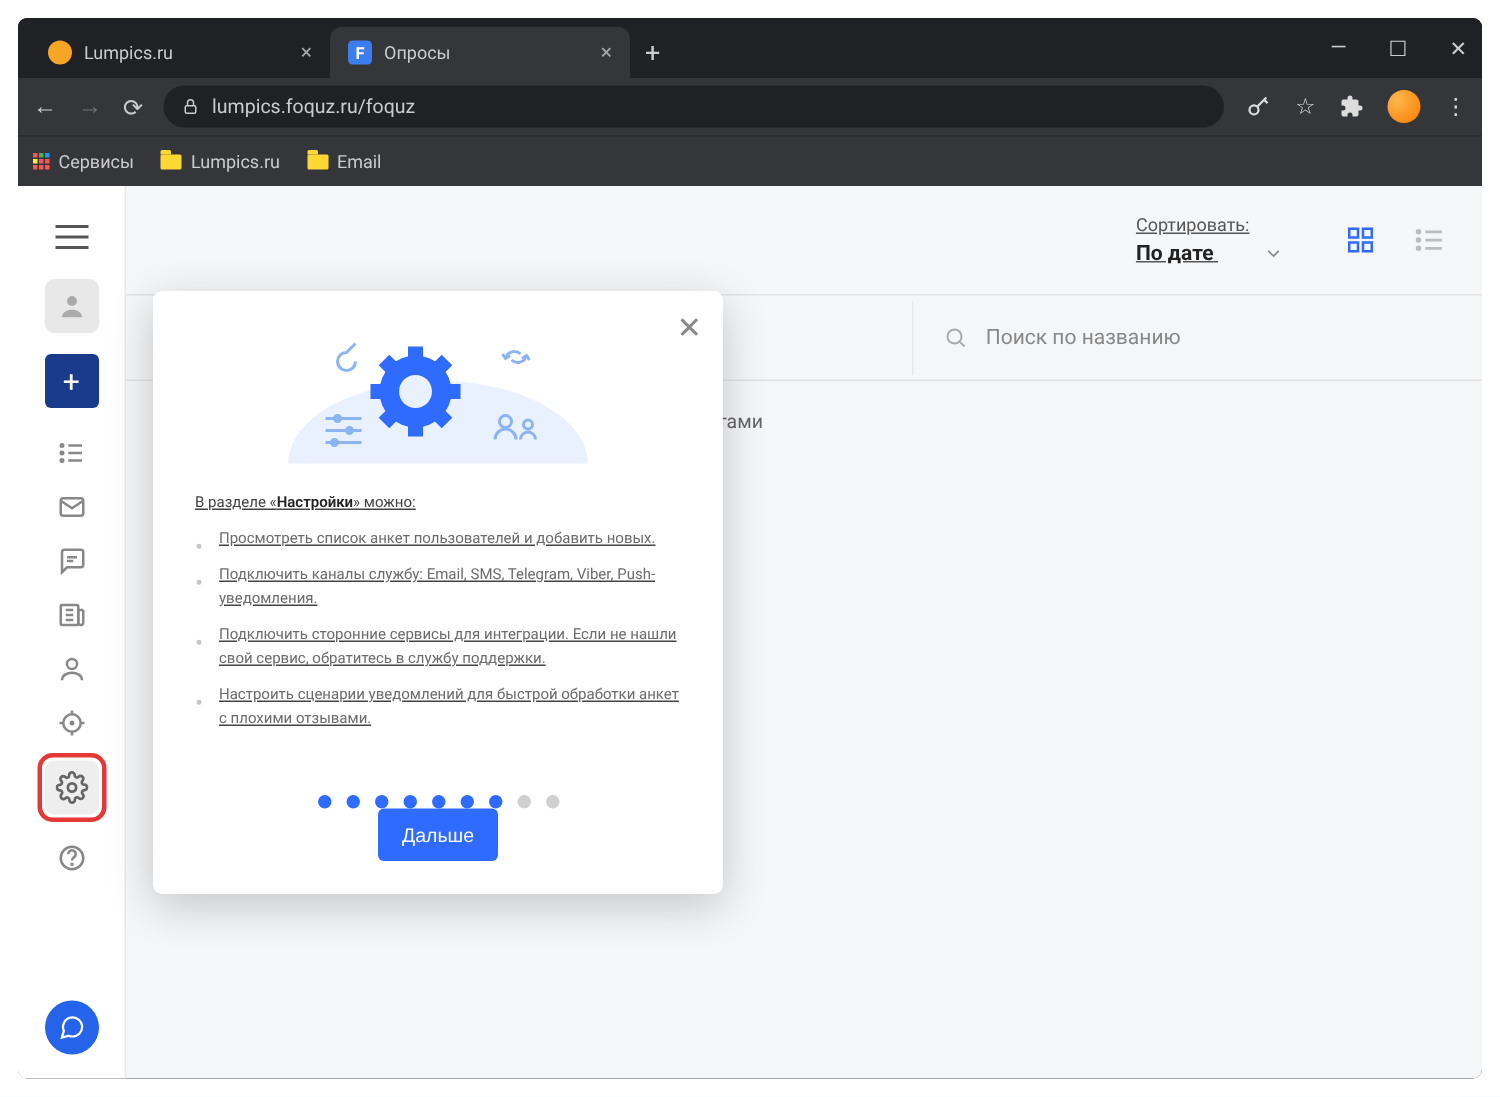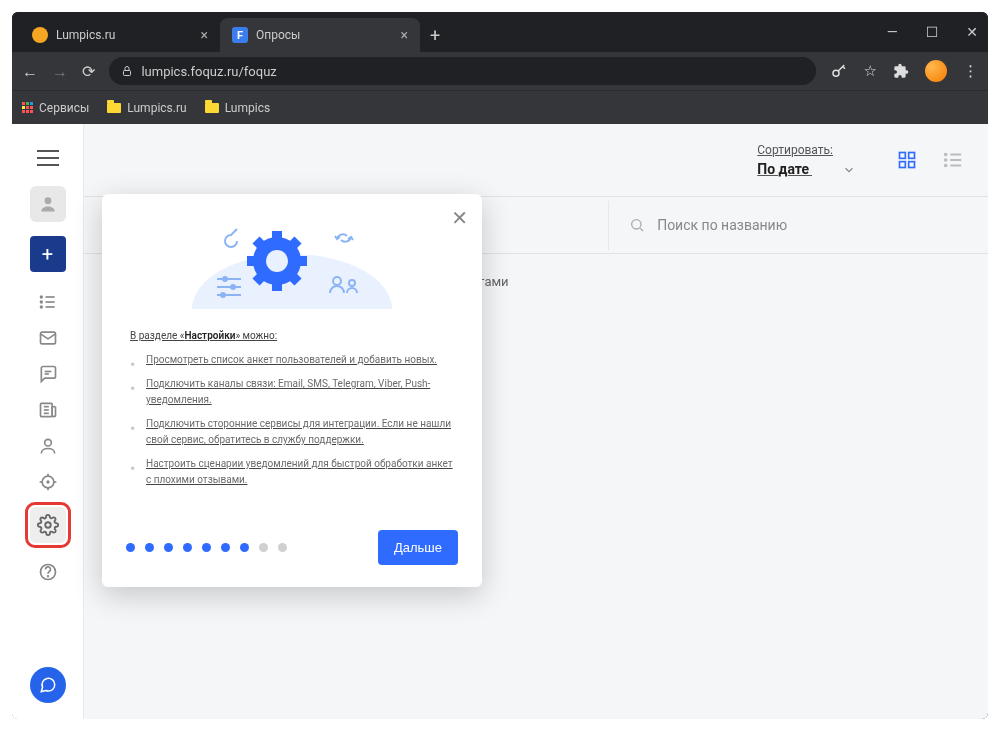--- a/index.html
+++ b/index.html
@@ -60,21 +60,21 @@
 
 .modal { position:absolute; left:90px; top:70px; width:380px; background:#fff; border-radius:6px; box-shadow:0 8px 30px rgba(0,0,0,0.2); padding:0; }
 .modal-close { position:absolute; right:14px; top:12px; font-size:20px; color:#888; cursor:pointer; }
 .modal-illus { height:120px; display:flex; align-items:center; justify-content:center; padding-top:20px; }
 .modal-body { padding:14px 28px 22px; font-size:10px; color:#444; line-height:1.6;text-decoration:underline; }
 .modal-body .intro { margin-bottom:8px; }
 .bold { font-weight:600; color:#222; }
 .modal-body ul { list-style:none; padding:0; }
 .modal-body li { position:relative; padding-left:16px; margin-bottom:8px; color:#6b6b6b; }
 .modal-body li::before { content:"•"; position:absolute; left:0; color:#c8c8c8; font-size:16px; }
-.modal-foot { display:flex; align-items:center; justify-content:space-between; padding:12px 24px 22px; }
+.modal-foot { display:flex; align-items:center; justify-content:space-between; padding:12px 24px 22px;flex-direction:column; }
 .dots { display:flex; gap:10px; }
 .dot { width:9px; height:9px; border-radius:50%; background:#2f6bff; }
 .dot.off { background:#d0d0d0; }
 
 svg { display:block; }
 </style>
 </head>
 <body>
 
 <div class="frame">
@@ -144,21 +144,21 @@
             <i></i>
           </span>
           <span>Сервисы</span>
         </span>
     <span class="bm">
           <span class="folder"></span>
           <span>Lumpics.ru</span>
         </span>
     <span class="bm">
           <span class="folder"></span>
-          <span>Lumpics</span>
+          <span>Email</span>
         </span>
   </div>
 
   <div class="content">
 
     <div class="sidebar">
       <div class="sb-item">
             <span class="burger">
               <i></i>
               <i></i>
@@ -329,21 +329,21 @@
                   <circle cx="20" cy="6" r="3"></circle>
                   <path d="M15 16 a5 5 0 0 1 10 0"></path>
                 </g>
           </g>
         </svg>
       </div>
       <div class="modal-body">
         <div class="intro"><span>В разделе «</span><span class="bold">Настройки</span><span>» можно:</span></div>
         <ul>
           <li>Просмотреть список анкет пользователей и добавить новых.</li>
-          <li>Подключить каналы связи: Email, SMS, Telegram, Viber, Push-уведомления.</li>
+          <li>Подключить каналы службу: Email, SMS, Telegram, Viber, Push-уведомления.</li>
           <li>Подключить сторонние сервисы для интеграции. Если не нашли свой сервис, обратитесь в службу поддержки.</li>
           <li>Настроить сценарии уведомлений для быстрой обработки анкет с плохими отзывами.</li>
         </ul>
       </div>
       <div class="modal-foot">
         <div class="dots">
           <span class="dot"></span>
               <span class="dot"></span>
               <span class="dot"></span>
               <span class="dot"></span>

